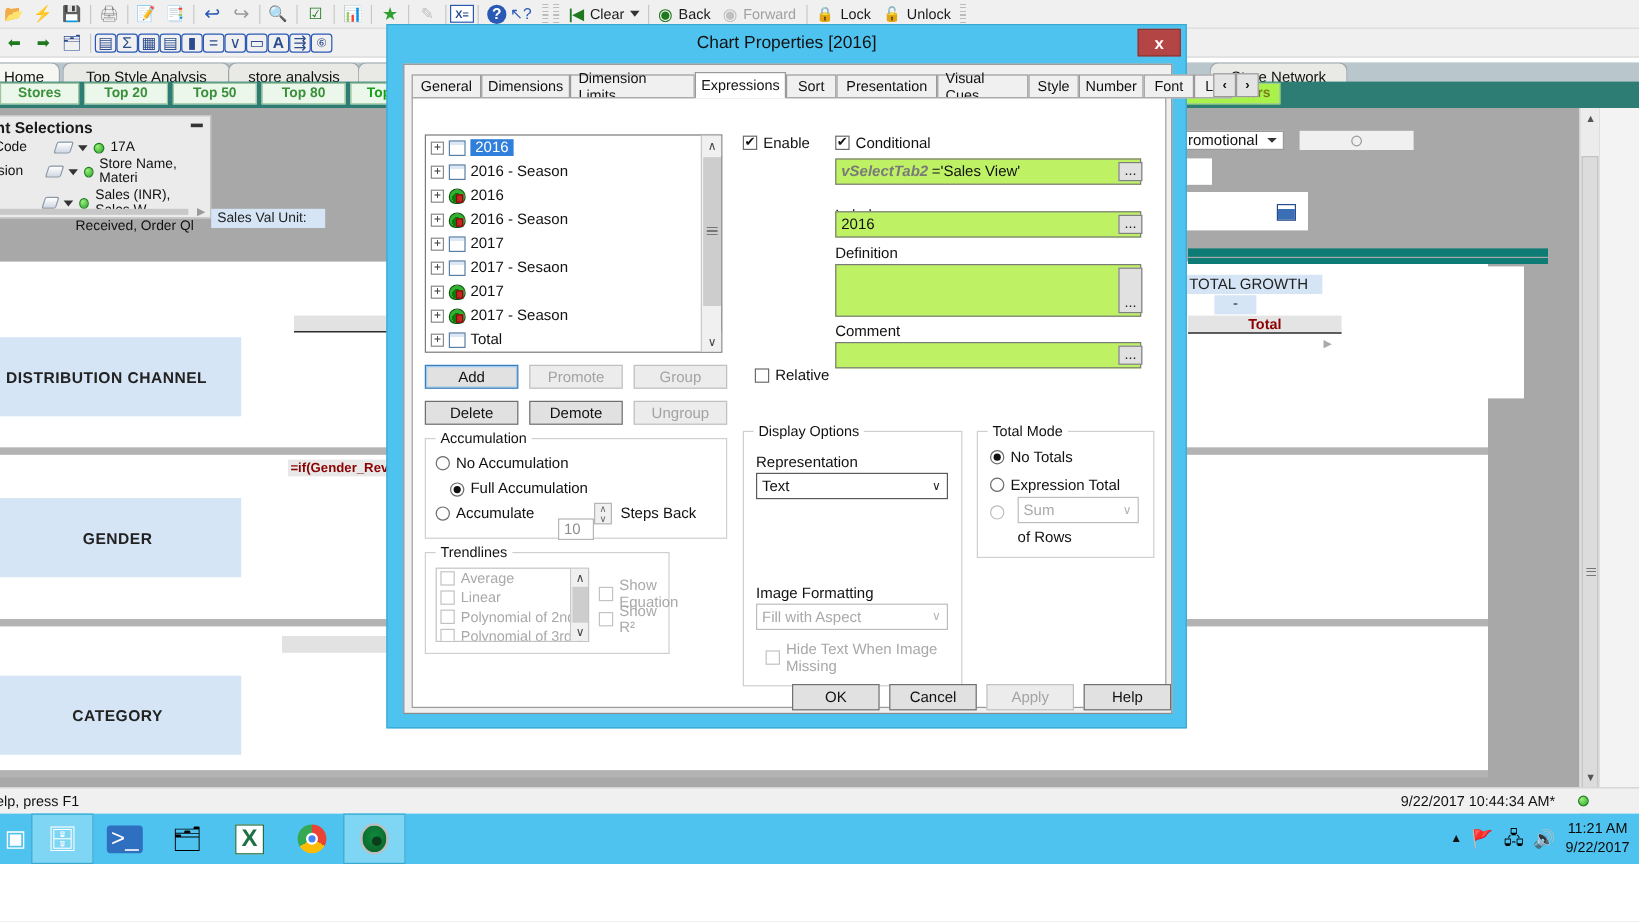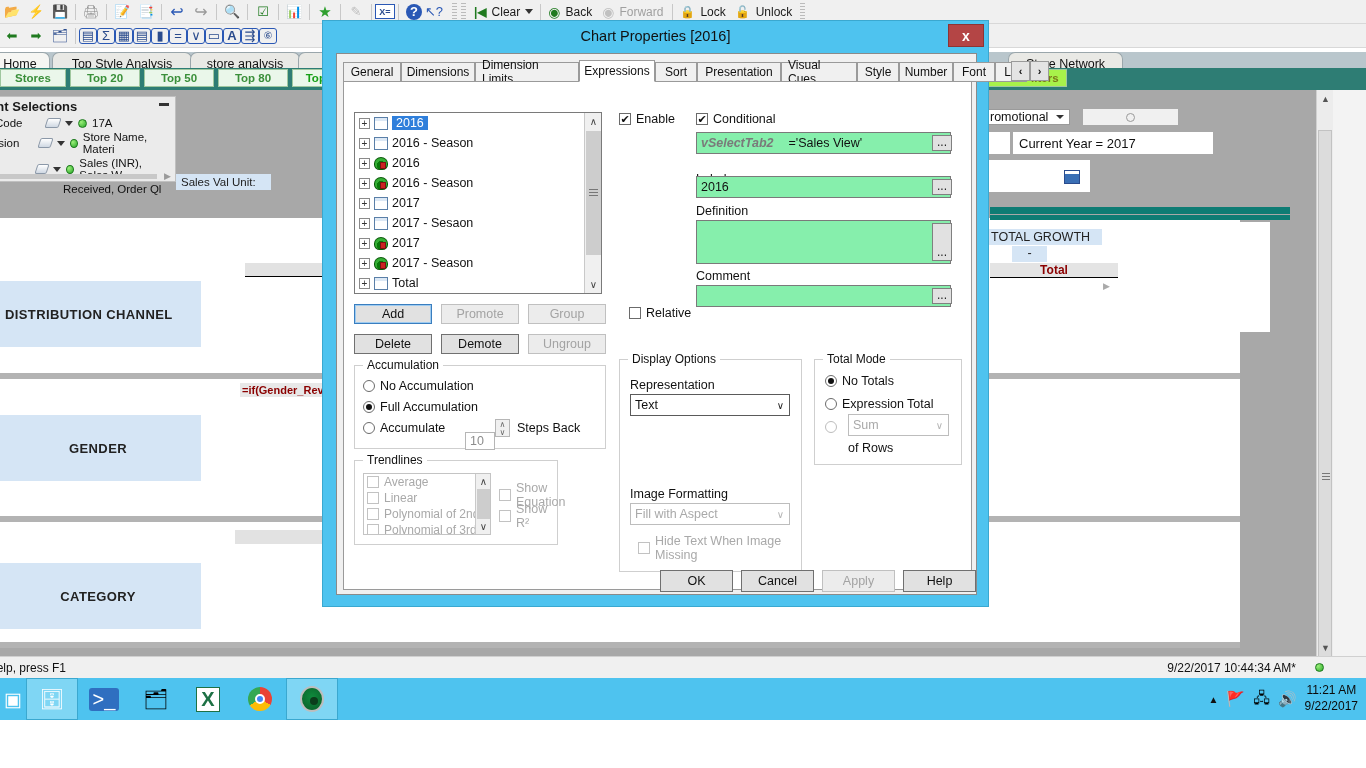--- a/index.html
+++ b/index.html
@@ -168,22 +168,22 @@
            display:inline-flex;align-items:center;justify-content:center;flex:none; }
   .radio.on::after{content:'';width:6px;height:6px;border-radius:50%;background:#111;}
   .radio.dis{border-color:#bdbdbd;}
   .cbox { width:12px;height:12px;border:1px solid #6b6b6b;background:#fff;flex:none;
           display:inline-flex;align-items:center;justify-content:center;
           font-size:11px;line-height:10px;color:#111; }
   .cbox.dis{border-color:#c2c2c2;}
   .ctl-row { position:absolute; display:flex; align-items:center; gap:5px; font-size:12.5px; color:#111; }
   .ctl-row.dis { color:#a9a9a9; }
 
-  .tfield { position:absolute; background:#86efac; border:1px solid #7a7a7a;
-            display:flex; align-items:center; font-size:12.5px; color:#111; padding:0 4px;gap:12px; }
+  .tfield { position:absolute; background:#bef264; border:1px solid #7a7a7a;
+            display:flex; align-items:center; font-size:12.5px; color:#111; padding:0 4px; }
   .ellip { position:absolute; width:20px; background:#e1e1e1; border:1px solid #808080;
            display:flex; align-items:flex-end; justify-content:center; font-size:12px;
            color:#222; padding-bottom:1px; }
   .flabel { position:absolute; font-size:12.5px; color:#111; }
 
   .combo { position:absolute; background:#fff; border:1px solid #5a5a5a;
            display:flex; align-items:center; padding:0 4px; font-size:12.5px; color:#111; }
   .combo .arrow { position:absolute; right:5px; font-size:10px; color:#222; }
   .combo.dis { border-color:#bdbdbd; color:#a9a9a9; }
   .combo.dis .arrow { color:#b5b5b5; }
@@ -391,21 +391,20 @@
 
     <div class="dropdown-bg" style="left:985px;top:109px;width:85px;height:16px;">
       <span>romotional</span>
       <span class="caret-dn" style="position:absolute;right:5px;border-top-width:4px"></span>
     </div>
     <div style="position:absolute;left:1083px;top:109px;width:95px;height:16px;background:#f0f0f0;
                 display:flex;align-items:center;justify-content:center;">
       <span style="width:9px;height:9px;border:1px solid #9a9a9a;border-radius:50%"></span>
     </div>
     <div class="cy-box" style="left:985px;top:132px;width:25px;height:22px;"></div>
-    <div class="cy-box" style="left:1013px;top:132px;width:200px;height:22px;">Current Year  = 2017</div>
     <div class="white-sheet" style="left:985px;top:160px;width:105px;height:32px;"></div>
     <div class="cal-ico" style="left:1064px;top:170px;"></div>
 
     <div class="vscroll" style="left:1316px;top:90px;height:566px;">
       <div class="arw" style="top:0">▲</div>
       <div class="thumb" style="top:40px;height:590px;"></div>
       <div style="position:absolute;left:5px;top:383px;width:8px;height:7px;
                   background:repeating-linear-gradient(to bottom,#777 0 1px,transparent 1px 3px)"></div>
       <div class="arw" style="bottom:0">▼</div>
     </div>
@@ -587,21 +586,21 @@
         <div class="btn dis" style="left:184px;top:252px;width:78px;height:20px;">
           <span>Ungroup</span>
           </div>
 
         <div class="group" style="left:10px;top:283px;width:252px;height:84px;">
           <span class="glabel">Accumulation</span>
           <div class="ctl-row" style="left:8px;top:13px;">
             <span class="radio"></span>
             <span>No Accumulation</span>
           </div>
-          <div class="ctl-row" style="left:8px;top:34px;">
+          <div class="ctl-row" style="left:20px;top:34px;align-items:flex-end;">
             <span class="radio on"></span>
             <span>Full Accumulation</span>
           </div>
           <div class="ctl-row" style="left:8px;top:55px;">
             <span class="radio"></span>
             <span>Accumulate</span>
           </div>
           <div class="spin" style="left:110px;top:53px;width:30px;height:18px;margin-top:13px;">
             <span>10</span>
           </div>

